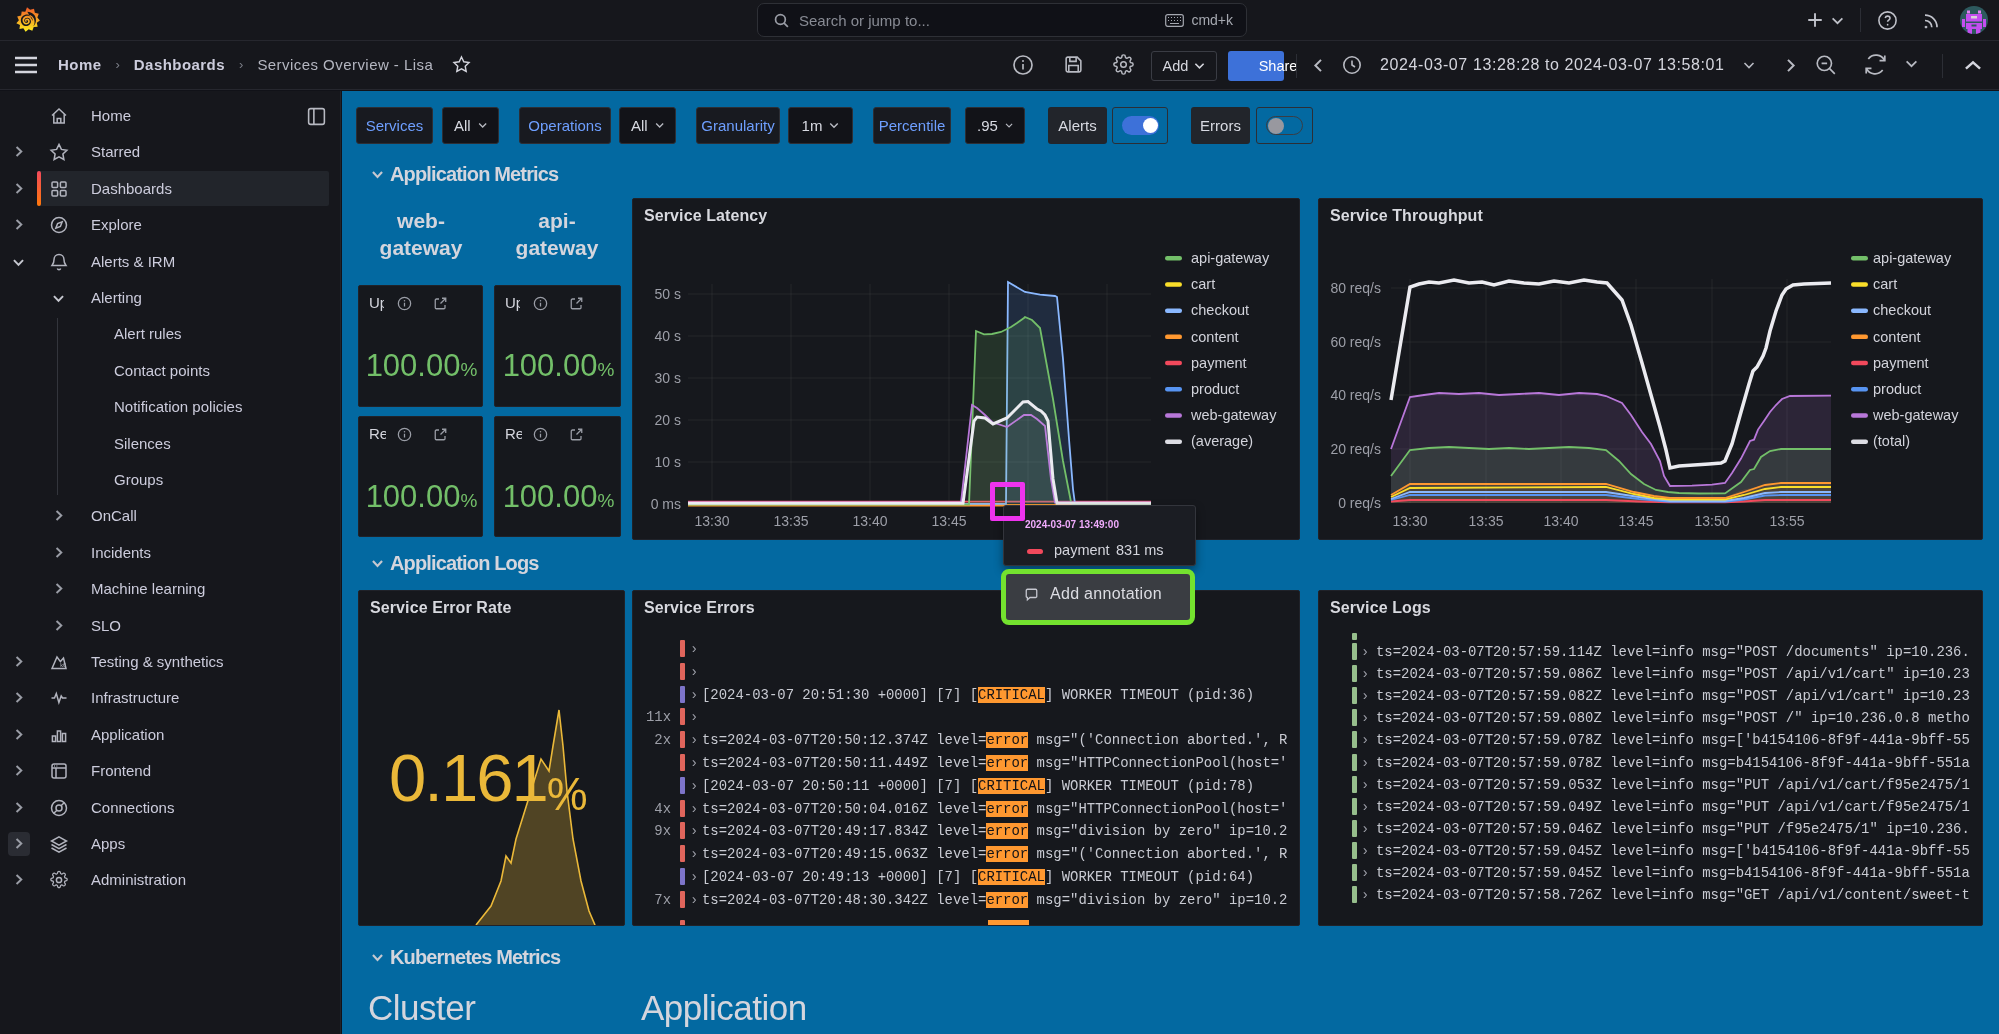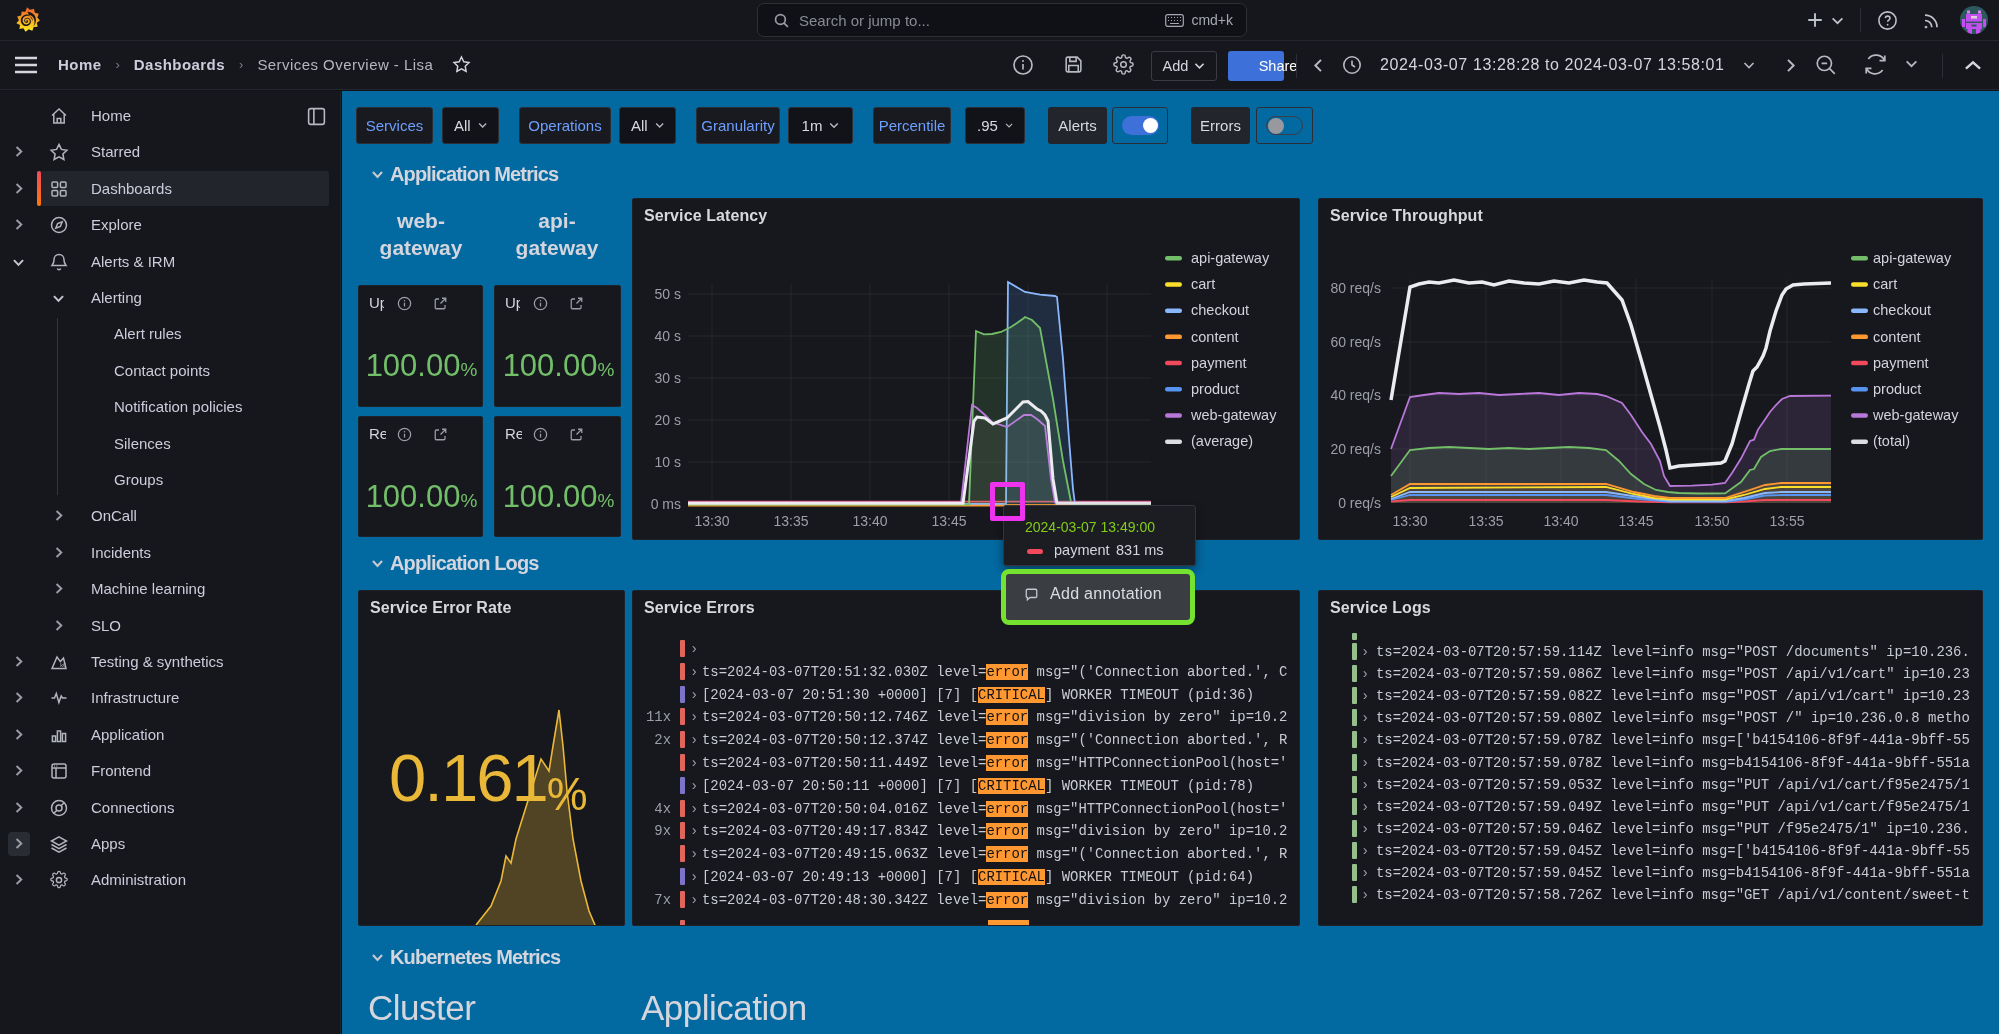--- a/index.html
+++ b/index.html
@@ -249,32 +249,30 @@
 </div>
 <div class="panel" style="left:290px;top:499px;width:668px;height:336px;overflow:hidden">
 <div class="ptitle">Service Errors</div>
 <div class="logrow" style="left:0;top:48.0px;width:668px">
           <span class="lbar" style="left:47px;background:#e0655c"></span>
           <span class="abs mono" style="left:57px;top:2px;color:#9d9fa8">›</span>
         </div>
         <div class="logrow" style="left:0;top:70.8px;width:668px">
           <span class="lbar" style="left:47px;background:#e0655c"></span>
           <span class="abs mono" style="left:57px;top:2px;color:#9d9fa8">›</span>
-          <span class="abs mono" style="left:69px;top:2px">ts=2024-03-07T20:51:32.030Z level=<span class="hl">error</span> msg="('Connection aborted.', C</span>
         </div>
         <div class="logrow" style="left:0;top:93.6px;width:668px">
           <span class="lbar" style="left:47px;background:#7d74c9"></span>
           <span class="abs mono" style="left:57px;top:2px;color:#9d9fa8">›</span>
           <span class="abs mono" style="left:69px;top:2px">[2024-03-07 20:51:30 +0000] [7] [<span class="hl">CRITICAL</span>] WORKER TIMEOUT (pid:36)</span>
         </div>
         <div class="logrow" style="left:0;top:116.4px;width:668px">
           <span class="cnt" style="left:-2px;top:2px">11x</span>
           <span class="lbar" style="left:47px;background:#e0655c"></span>
           <span class="abs mono" style="left:57px;top:2px;color:#9d9fa8">›</span>
-          <span class="abs mono" style="left:69px;top:2px">ts=2024-03-07T20:50:12.746Z level=<span class="hl">error</span> msg="division by zero" ip=10.2</span>
         </div>
         <div class="logrow" style="left:0;top:139.2px;width:668px">
           <span class="cnt" style="left:-2px;top:2px">2x</span>
           <span class="lbar" style="left:47px;background:#e0655c"></span>
           <span class="abs mono" style="left:57px;top:2px;color:#9d9fa8">›</span>
           <span class="abs mono" style="left:69px;top:2px">ts=2024-03-07T20:50:12.374Z level=<span class="hl">error</span> msg="('Connection aborted.', R</span>
         </div>
         <div class="logrow" style="left:0;top:162.0px;width:668px">
           <span class="lbar" style="left:47px;background:#e0655c"></span>
           <span class="abs mono" style="left:57px;top:2px;color:#9d9fa8">›</span>
@@ -716,21 +714,21 @@
             <path d="M16.8 12.1a1.6 1.6 0 0 0 .4 1.8 1.9 1.9 0 1 1-2.7 2.7 1.6 1.6 0 0 0-1.8-.4 1.6 1.6 0 0 0-1 1.5 1.7 1.7 0 1 1-3.4 0 1.6 1.6 0 0 0-1-1.5 1.6 1.6 0 0 0-1.8.4 1.9 1.9 0 1 1-2.7-2.7 1.6 1.6 0 0 0 .4-1.8 1.6 1.6 0 0 0-1.5-1 1.7 1.7 0 1 1 0-3.4 1.6 1.6 0 0 0 1.5-1 1.6 1.6 0 0 0-.4-1.8 1.9 1.9 0 1 1 2.7-2.7 1.6 1.6 0 0 0 1.8.4 1.6 1.6 0 0 0 1-1.5 1.7 1.7 0 1 1 3.4 0 1.6 1.6 0 0 0 1 1.5 1.6 1.6 0 0 0 1.8-.4 1.9 1.9 0 1 1 2.7 2.7 1.6 1.6 0 0 0-.4 1.8 1.6 1.6 0 0 0 1.5 1 1.7 1.7 0 1 1 0 3.4 1.6 1.6 0 0 0-1.5 1Z" fill="none" transform="scale(0.82) translate(2.2,2.2)"></path>
           </svg>
           <span class="nlabel">Administration</span>
         </div>
     <div class="abs" style="left:57px;top:227px;width:1px;height:177px;background:#33353c"></div>
     </div>
   </div>
   <div id="overlays">
 <div class="abs" style="left:990px;top:482px;width:35px;height:39px;border:5px solid #ee33ee;border-radius:2px;z-index:50"></div>
 <div class="abs" style="left:1003px;top:505px;width:193px;height:61px;background:#1b1d23;border:1px solid #33353c;border-radius:3px;box-shadow:0 4px 10px rgba(0,0,0,0.4);z-index:49">
-  <div class="abs" style="left:21px;top:13px;font-size:14px;font-weight:400;color:#84cc16">2024-03-07 13:49:00</div>
+  <div class="abs" style="left:21px;top:13px;font-size:10px;font-weight:700;color:#f0abfc">2024-03-07 13:49:00</div>
   <div class="abs" style="left:23px;top:43px;width:16px;height:5px;border-radius:2.5px;background:#f2495c"></div>
   <div class="abs" style="left:50px;top:36px;font-size:14.5px;color:#d4d5dd">payment</div>
   <div class="abs" style="left:112px;top:36px;font-size:14.5px;font-weight:500;color:#d4d5dd">831 ms</div>
 </div>
 <div class="abs" style="left:1001px;top:569px;width:194px;height:56px;border:5px solid #74e22f;border-radius:8px;background:#3a3d42;z-index:51">
   <svg class="abs" style="left:18px;top:13px" width="15" height="15" viewBox="0 0 20 20" fill="none" stroke="#c6c8d0" stroke-width="1.7">
           <path d="M3 4.5A1.5 1.5 0 0 1 4.5 3h11A1.5 1.5 0 0 1 17 4.5v8a1.5 1.5 0 0 1-1.5 1.5H8l-3.5 3v-3h-0a1.5 1.5 0 0 1-1.5-1.5Z"></path>
         </svg>
   <span class="abs" style="left:44px;top:11px;font-size:16px;letter-spacing:0.3px;color:#dcdde3">Add annotation</span>
 </div>

